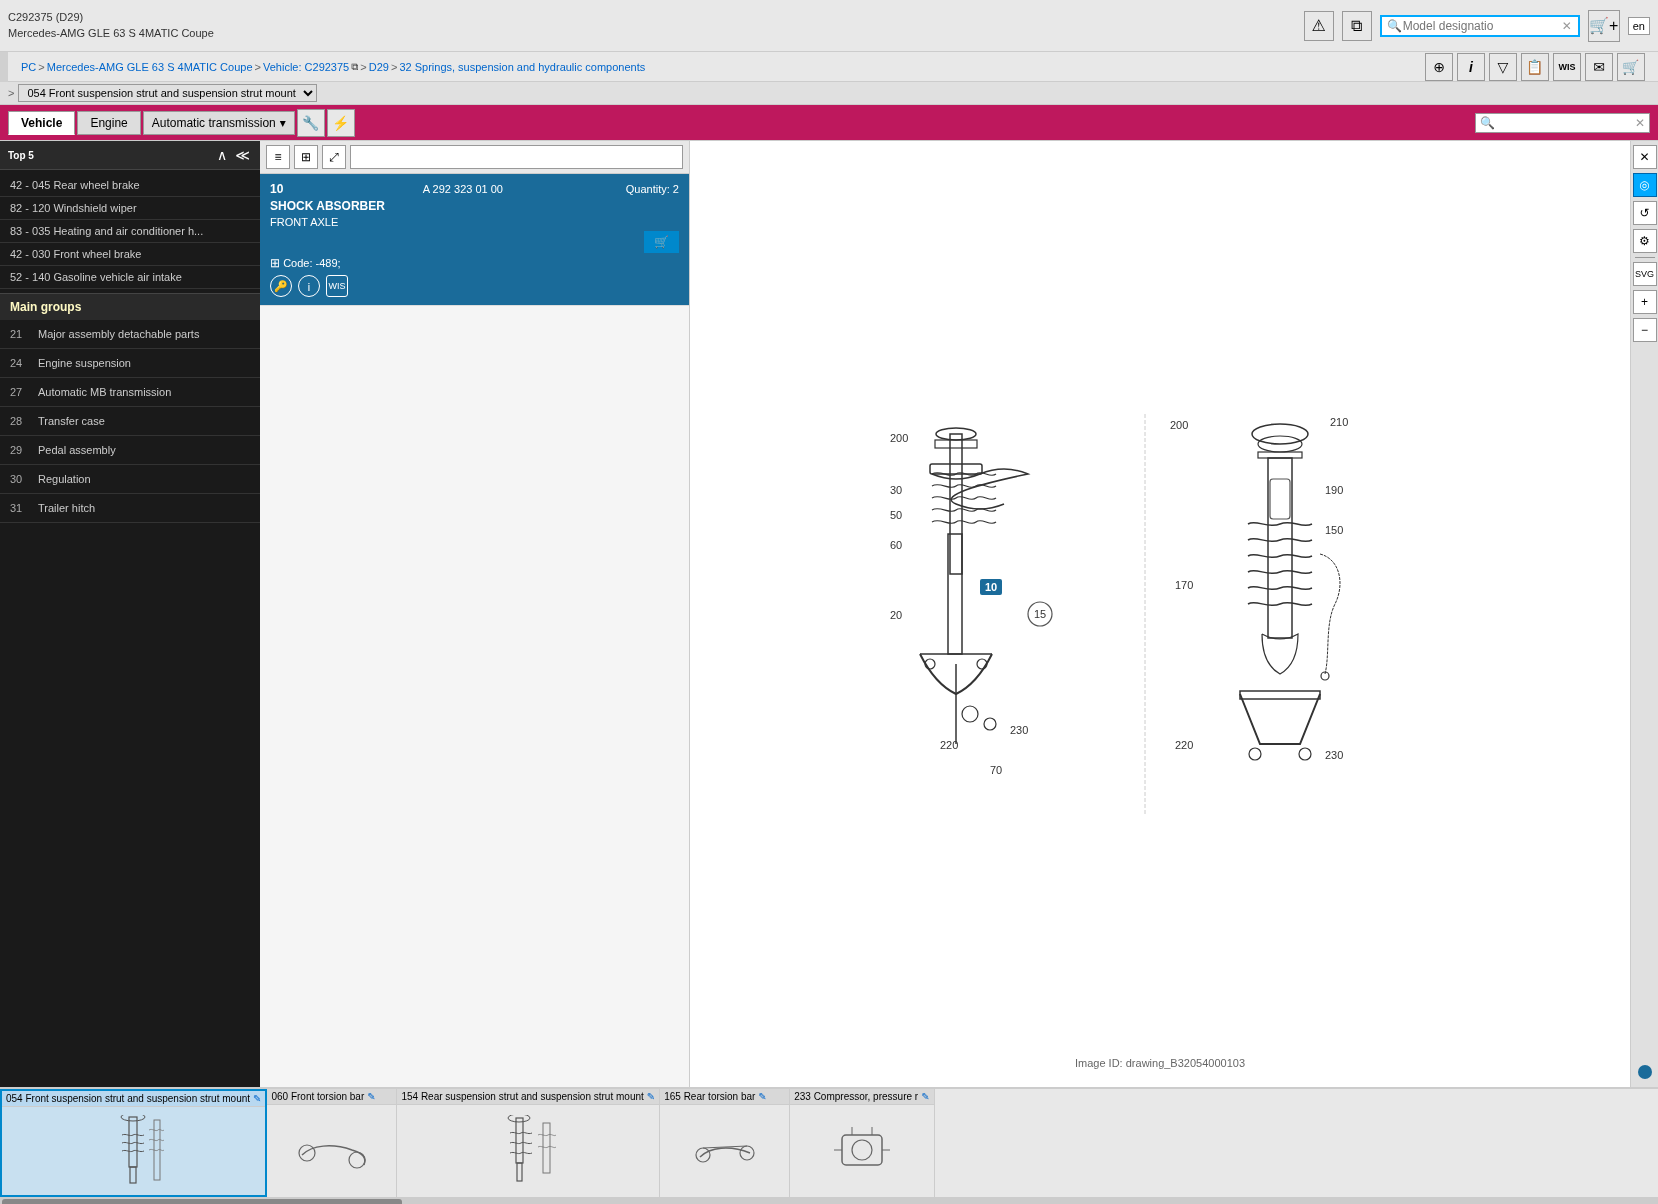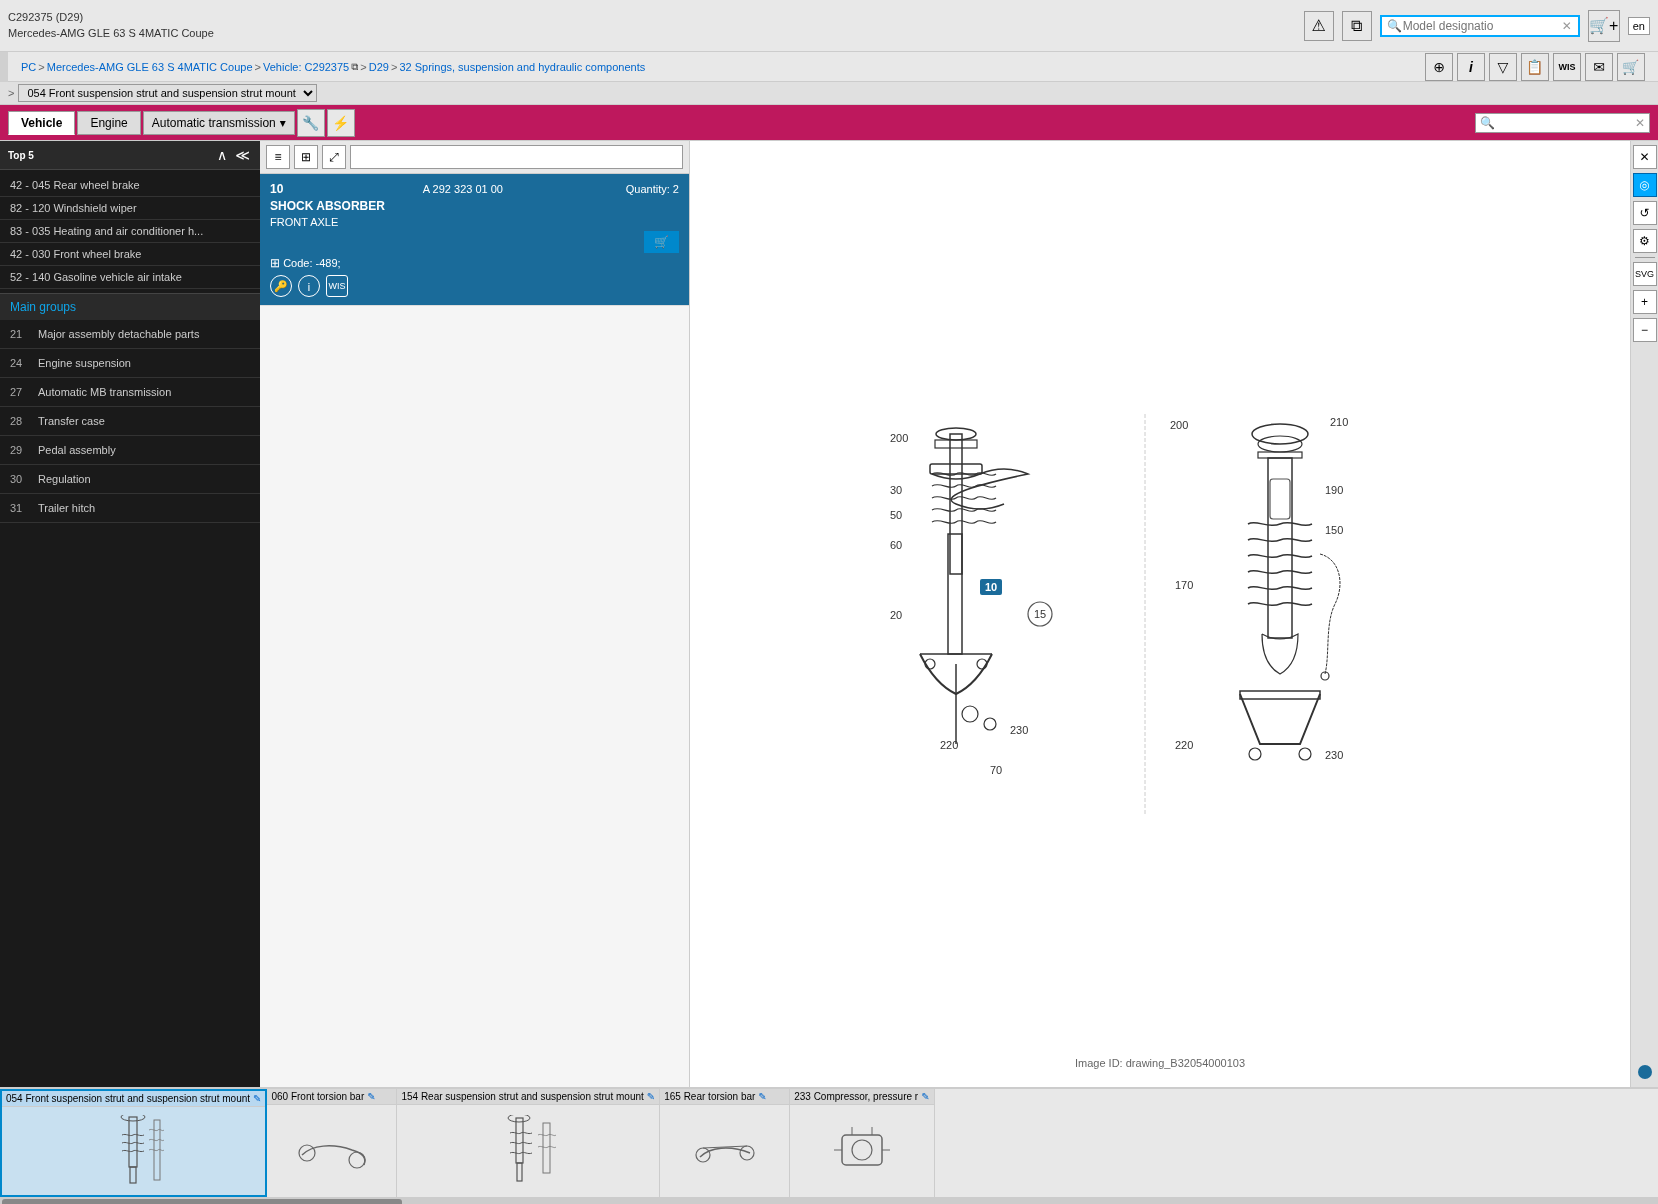--- a/index.html
+++ b/index.html
@@ -156,22 +156,22 @@
     .top5-item {
       padding: 5px 10px;
       color: #ccc;
       cursor: pointer;
       font-size: 11px;
       border-bottom: 1px solid #333;
     }
     .main-groups-header {
       padding: 6px 10px;
       font-size: 12px;
-      font-weight: normal;
-      color: #0ea5e9;
+      font-weight: bold;
+      color: #fef9c3;
       background: #2a2a2a;
       border-top: 1px solid #444;
     }
     .main-group-list { overflow-y: auto; flex: 1; }
     .main-group-item {
       display: flex;
       align-items: flex-start;
       padding: 8px 10px;
       border-bottom: 1px solid #333;
       cursor: pointer;

